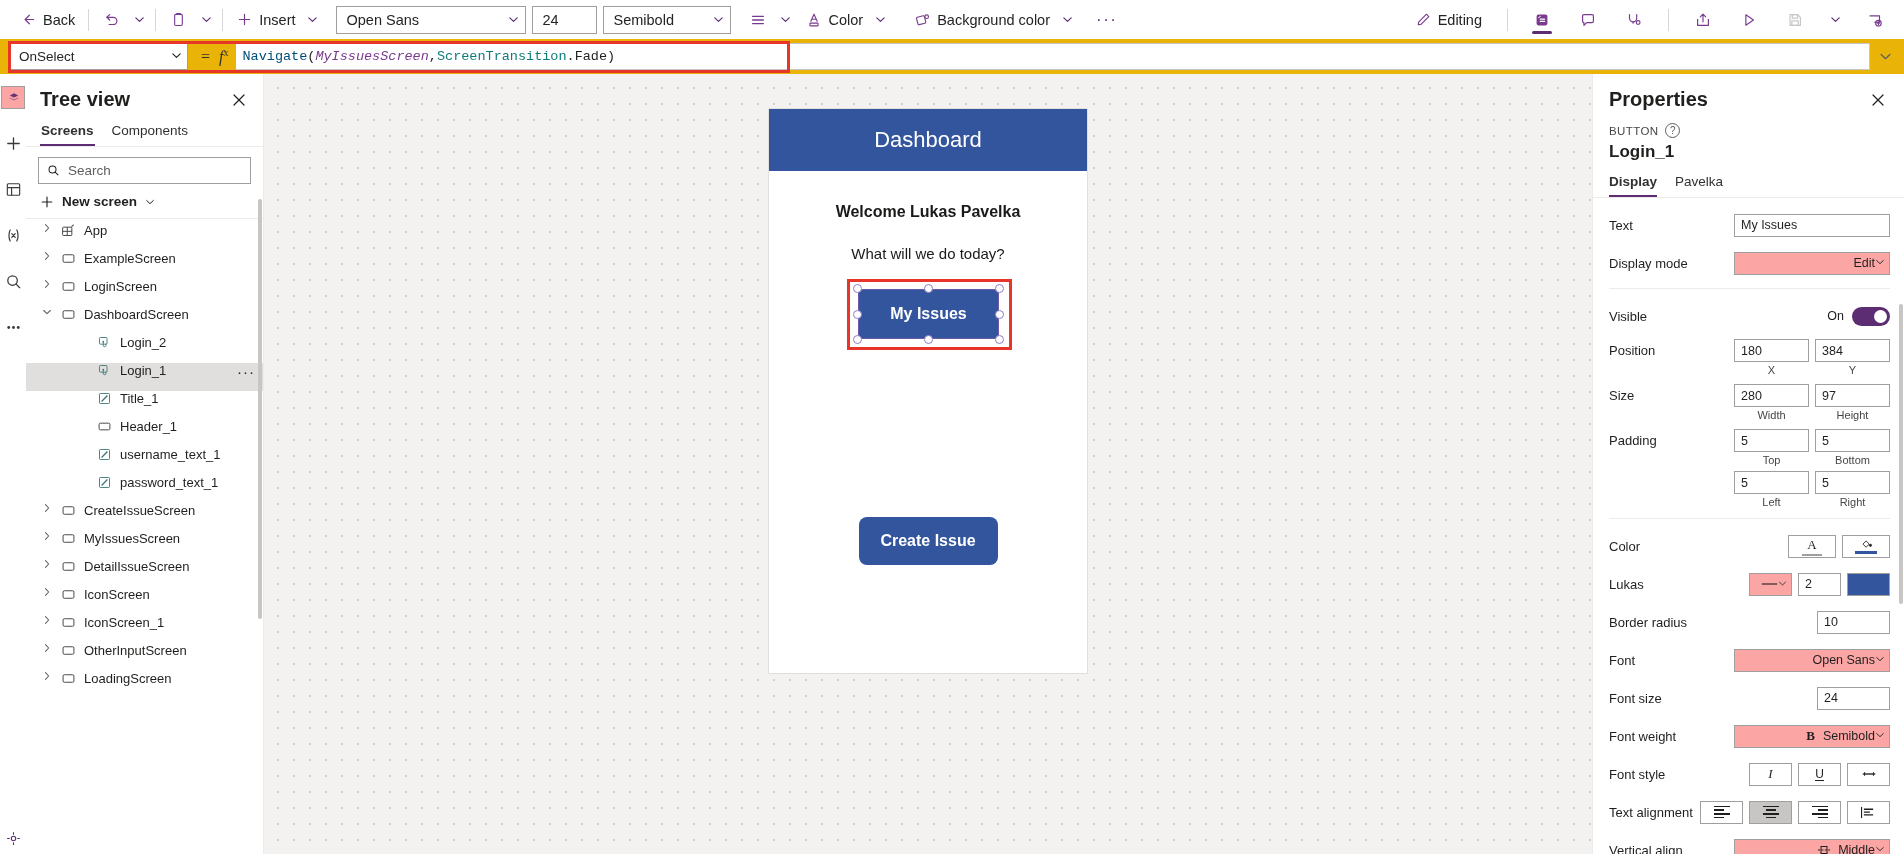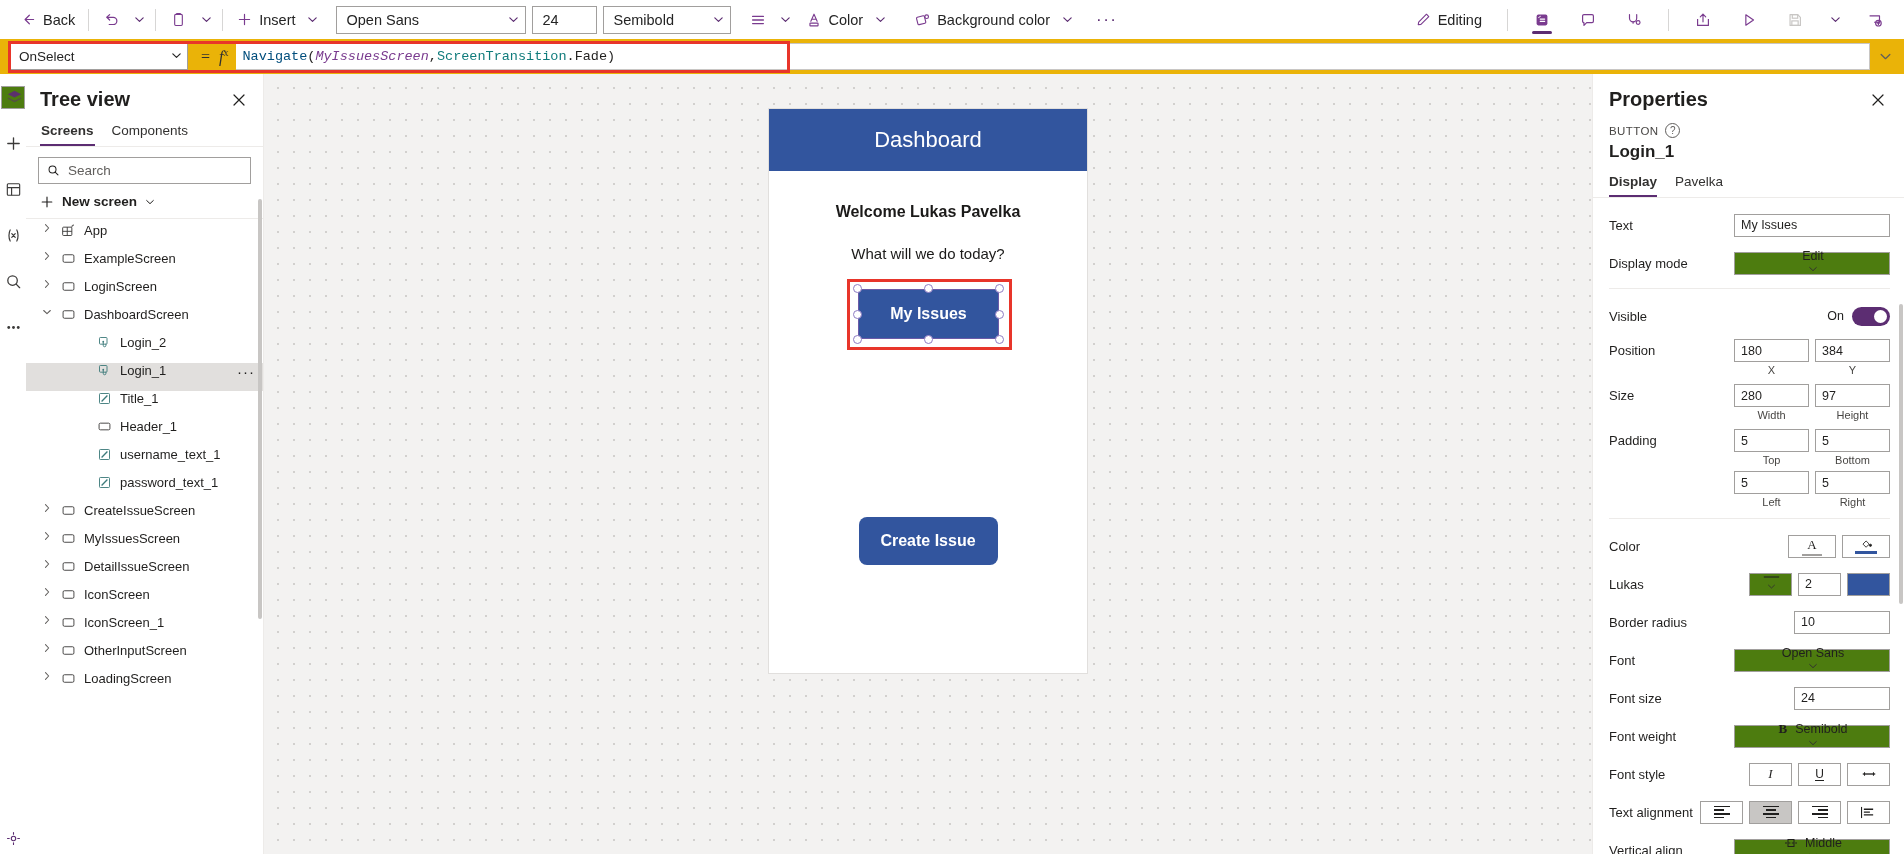--- a/index.html
+++ b/index.html
@@ -175,23 +175,23 @@
   .p-tab.active { font-weight: 700; }
   .p-tab.active::after { content: ""; position: absolute; left: 0; right: 0; bottom: 0; height: 2px; background: #5c2d72; }
   .p-body { flex: 1; overflow: hidden; padding: 12px 14px 0 16px; }
   .frow { display: flex; align-items: center; min-height: 30px; margin-bottom: 8px; }
   .flabel { flex: 1; font-size: 13px; color: #201f1e; }
   .fctl { display: flex; align-items: center; gap: 6px; }
   .inp { height: 23px; border: 1px solid #a19f9d; background: #fff; font-size: 12.5px;
          display: flex; align-items: center; padding: 0 6px; color: #201f1e; }
   .inp.w156 { width: 156px; }
   .inp.w75 { width: 75px; }
-  .inp.w96 { width: 96px; }
-  .sel { height: 23px; border: 1px solid #a19f9d; background: #4d7c0f; font-size: 12.5px;
-         display: flex; align-items: center; justify-content: center; padding: 0 4px 0 6px; flex-direction: column; }
+  .inp.w96 { width: 73px; }
+  .sel { height: 23px; border: 1px solid #a19f9d; background: #fca5a5; font-size: 12.5px;
+         display: flex; align-items: center; justify-content: flex-end; padding: 0 4px 0 6px; }
   .sel.w156 { width: 156px; }
   .sel.w60 { width: 43px; }
   .sel .scv { color: #323130; }
   .toggle { width: 38px; height: 19px; border-radius: 10px; background: #5c2d72; position: relative; }
   .toggle .knob { position: absolute; width: 13px; height: 13px; border-radius: 50%;
                   background: #fff; top: 3px; right: 3px; }
   .ontext { font-size: 12.5px; color: #201f1e; margin-right: 8px; }
   .subcap { font-size: 11px; color: #484644; text-align: center; margin-top: 2px; }
   .subrow { display: flex; gap: 6px; justify-content: flex-end; }
   .subcell { width: 75px; }

